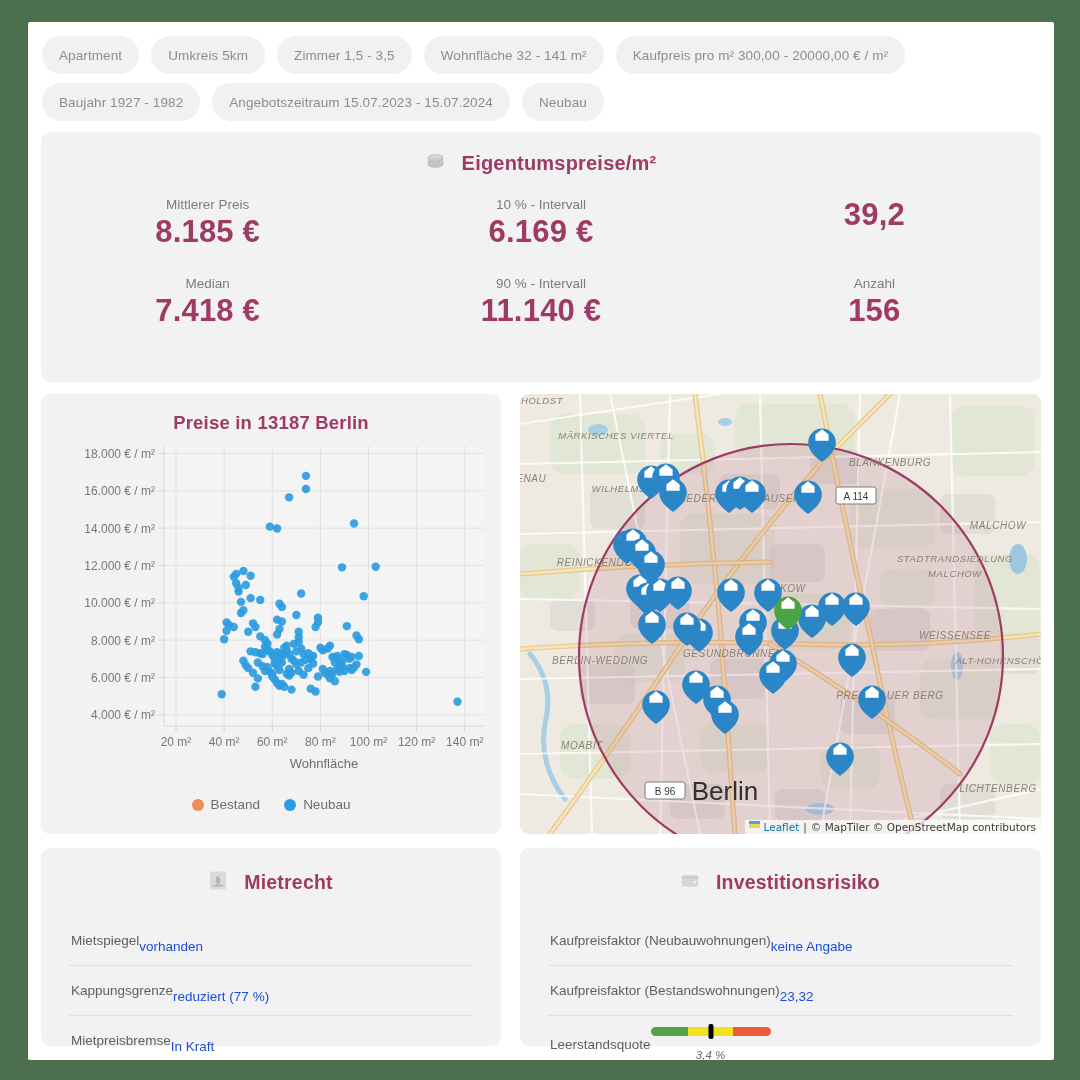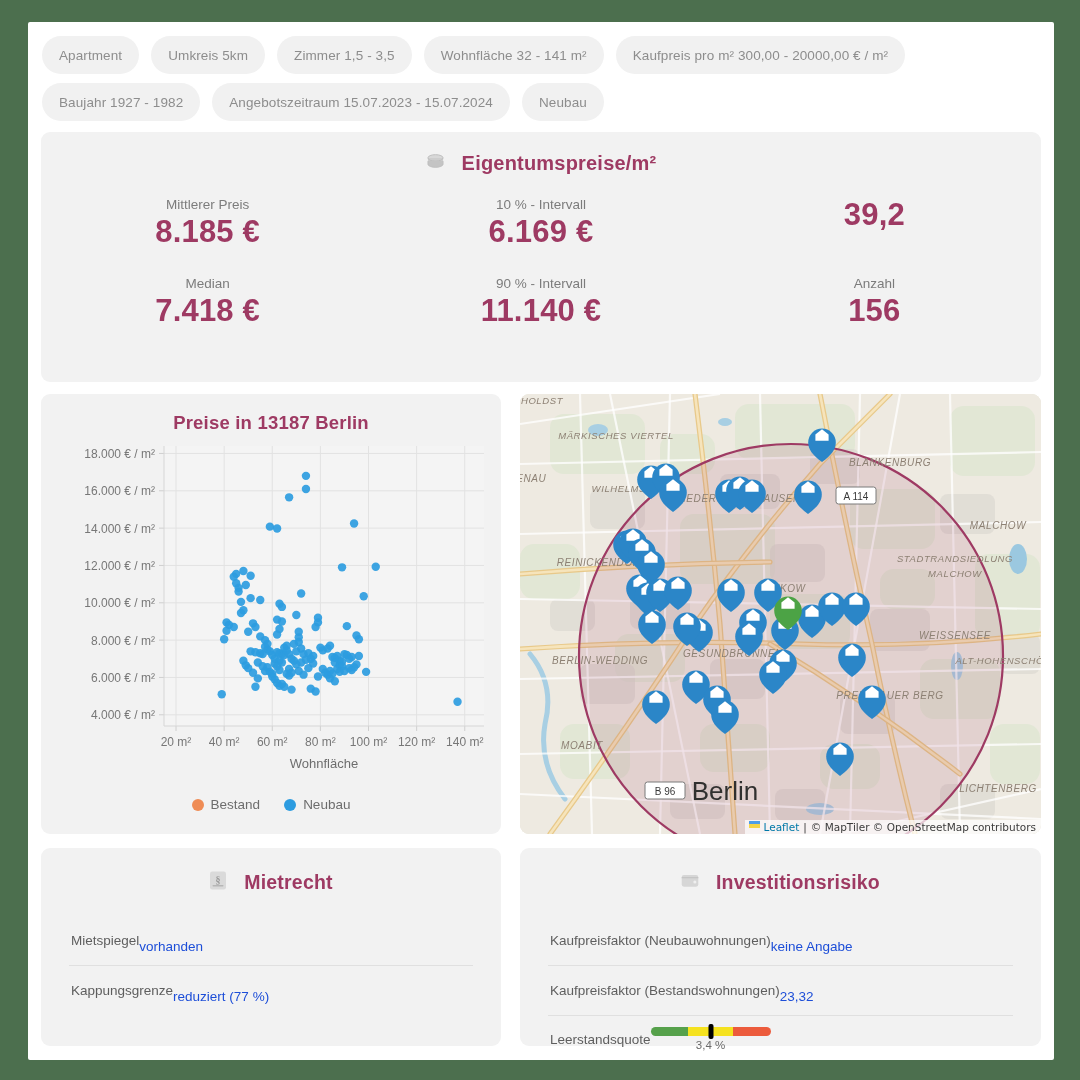--- a/index.html
+++ b/index.html
@@ -115,21 +115,21 @@
     padding: 11px 2px 11px 2px;
     border-bottom: 1px solid #e0e0e0;
     font-size: 13.5px;
     min-height: 36px;
   }
   .info-row:last-child { border-bottom: none; }
   .info-key { color: #5e5e5e; }
   .info-val { color: #1d4ed8; text-align: right; margin-top: 12px; }
 
   
-  .risk-wrap { display: flex; flex-direction: column; align-items: center; gap: 3px; }
+  .risk-wrap { display: flex; flex-direction: column; align-items: center; gap: 13px; font-style: italic; }
   .risk-bar {
     position: relative; width: 120px; height: 9px; border-radius: 5px;
     background: linear-gradient(to right,
       #56a14b 0%, #56a14b 31%,
       #f5e21f 31%, #f5e21f 68%,
       #ec5b3c 68%, #ec5b3c 100%);
   }
   .risk-marker {
     position: absolute; top: -3px; left: 50%;
     width: 5px; height: 15px; border-radius: 2px;
@@ -671,20 +671,24 @@
     </div>
     <div class="info-rows" id="mietrecht-rows">
         <div class="info-row">
           <span class="info-key">Mietspiegel</span>
           <span class="info-val">vorhanden</span>
         </div>
         <div class="info-row">
           <span class="info-key">Kappungsgrenze</span>
           <span class="info-val">reduziert (77 %)</span>
         </div>
+        <div class="info-row">
+          <span class="info-key">Mietpreisbremse</span>
+          <span class="info-val">In Kraft</span>
+        </div>
       </div>
   </div>
 
   <div class="panel info-panel" id="risiko-panel">
     <div class="panel-title">
       <span>
         <svg class="sq-icon" viewBox="0 0 20 17">
           <rect x="0.8" y="2.4" width="18.4" height="13" rx="2.4" fill="#d6d6d6"></rect>
           <path d="M0.8 5.4 h18.4" stroke="#c2c2c2" stroke-width="1.2"></path>
           <circle cx="15.4" cy="10.2" r="1.7" fill="#efefef"></circle>

